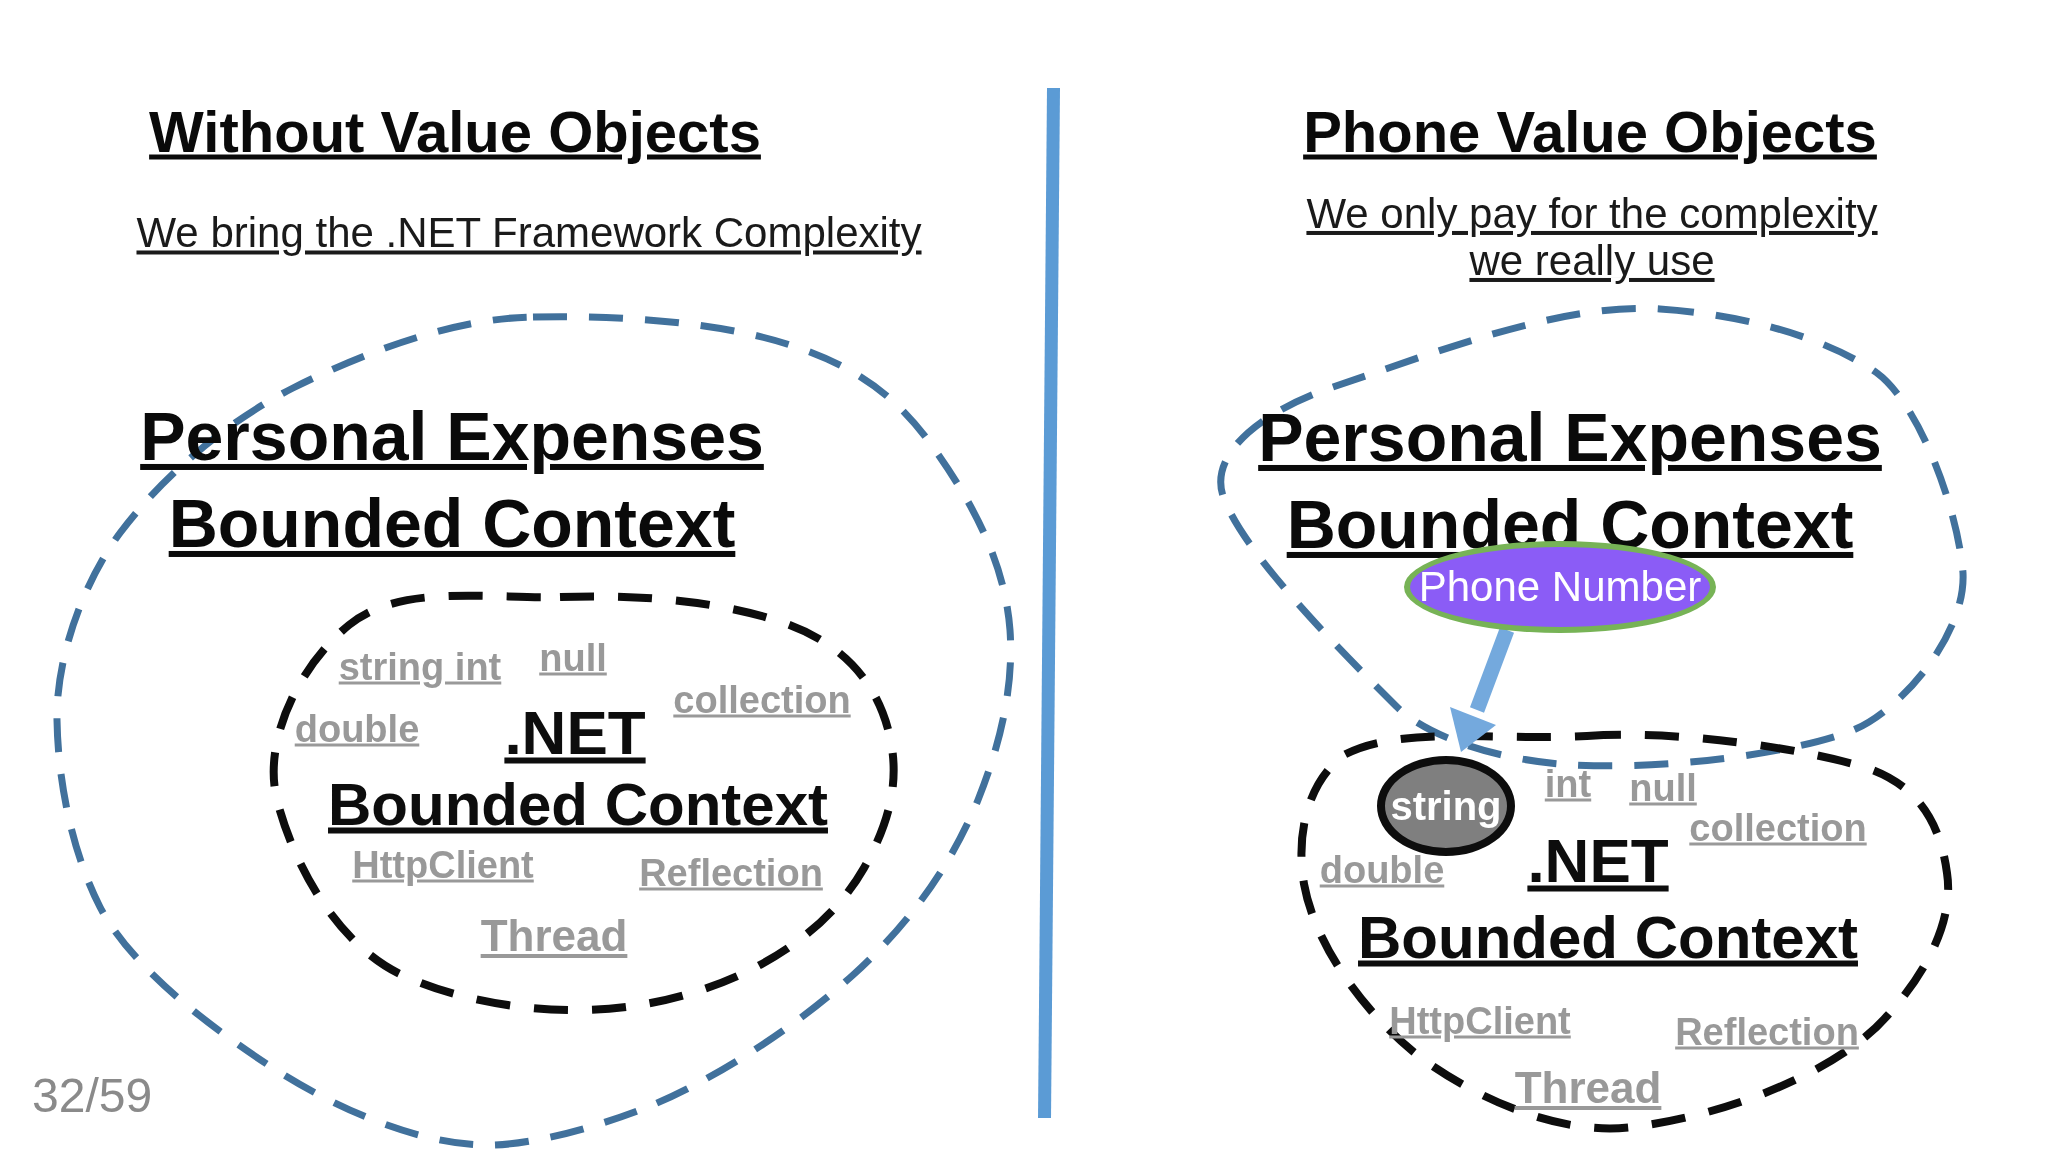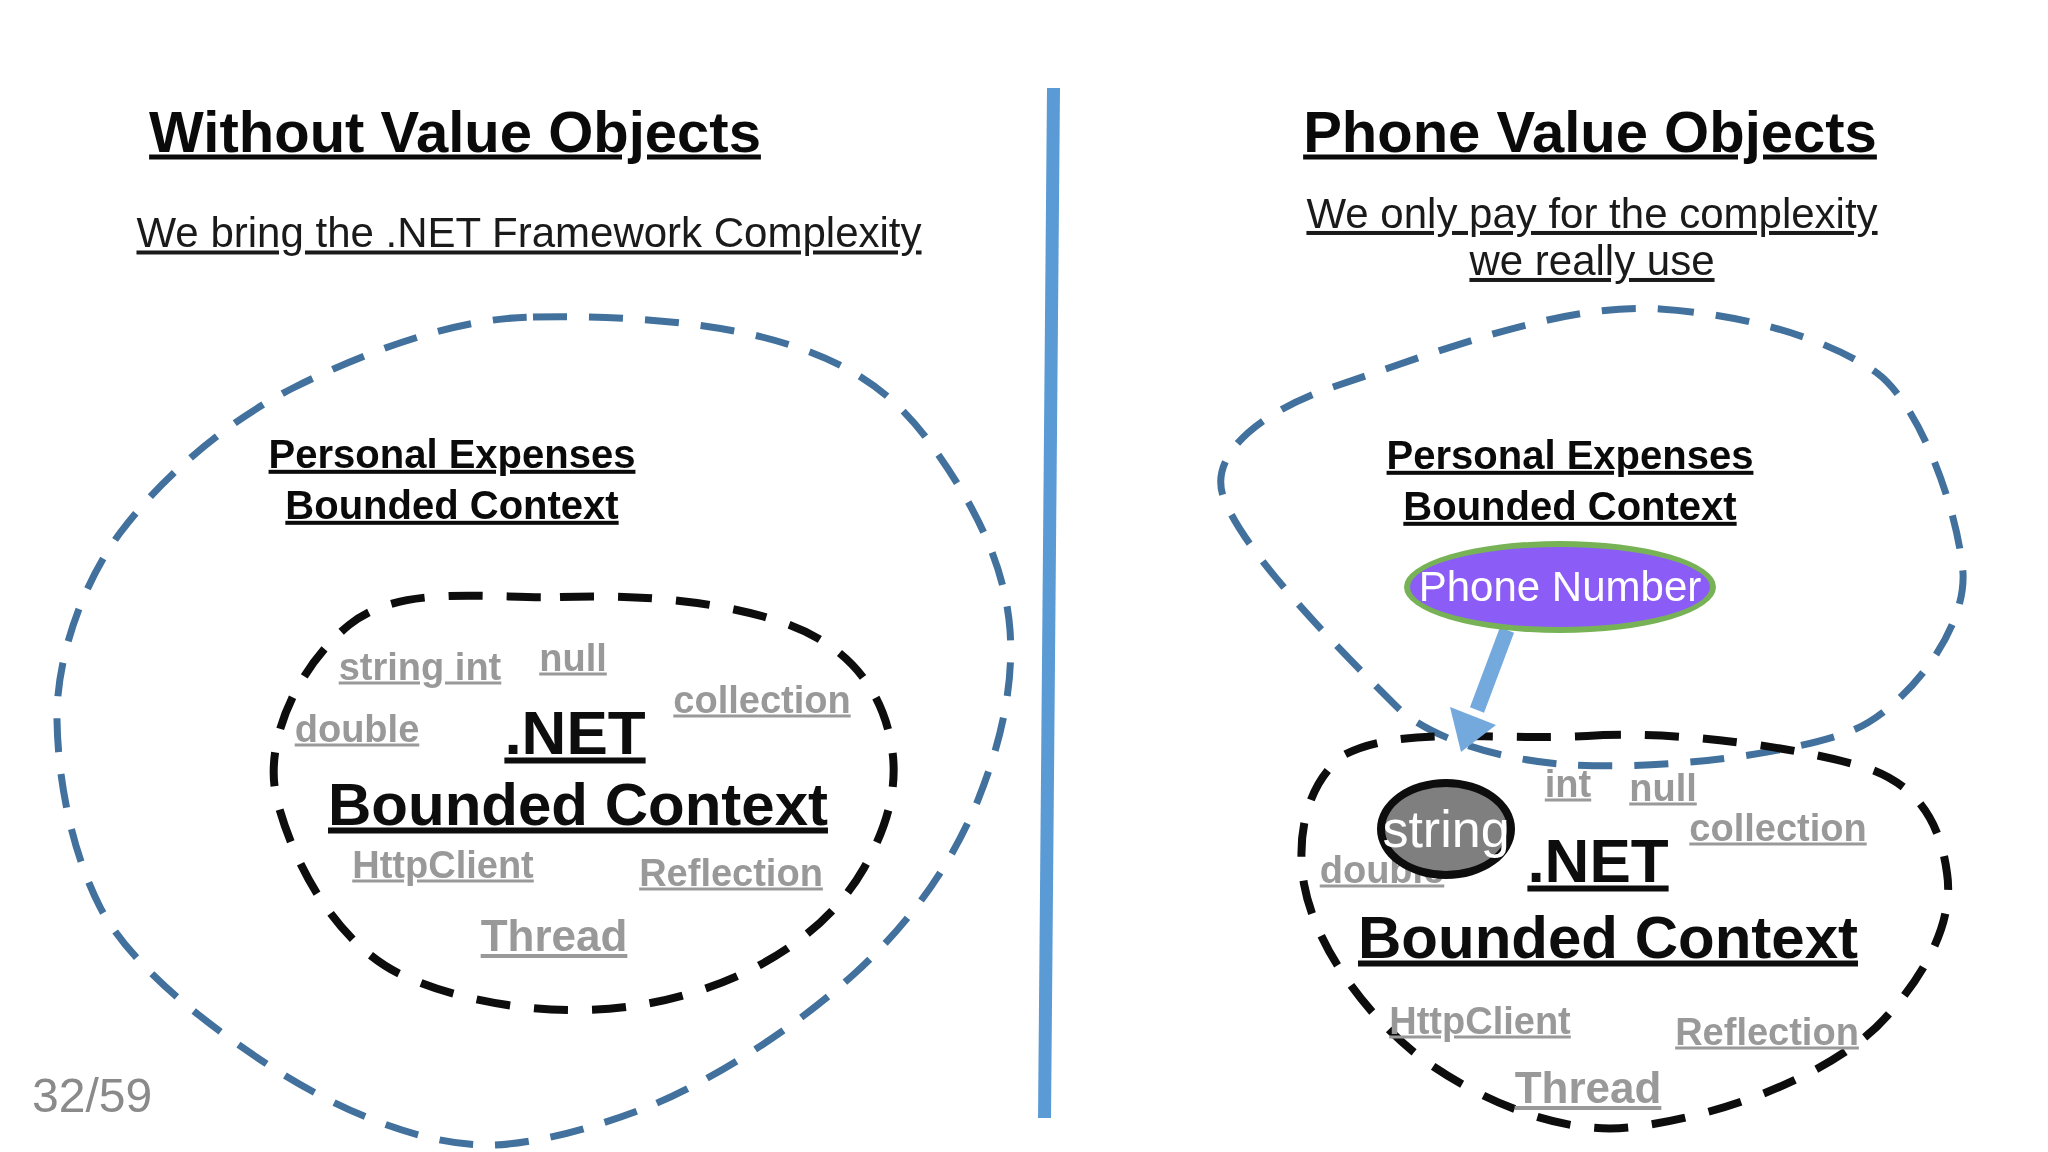--- a/index.html
+++ b/index.html
@@ -2,33 +2,33 @@
 <html><head>
 <meta charset="utf-8">
 <style>
   html,body{margin:0;padding:0;background:#ffffff;}
   body{width:2048px;height:1152px;position:relative;overflow:hidden;
        font-family:"Liberation Sans",sans-serif;color:#111;}
   svg.blob-layer{position:absolute;left:0;top:0;z-index:1;}
   .pos{position:absolute;transform:translate(-50%,-50%);white-space:nowrap;z-index:2;text-decoration:underline;}
   .slide-title{font-size:58px;font-weight:bold;color:#0a0a0a;}
   .slide-subtitle{font-size:42px;color:#1a1a1a;text-align:center;line-height:1.12;}
-  .context-heading{font-size:40px;font-weight:bold;color:#0a0a0a;text-align:center;line-height:1.28;}
+  .context-heading{font-size:68px;font-weight:bold;color:#0a0a0a;text-align:center;line-height:1.28;}
   .net-label{font-size:62px;font-weight:bold;color:#0d0d0d;}
   .net-context-label{font-size:60px;font-weight:bold;color:#0d0d0d;}
   .fw-word{font-size:38px;font-weight:bold;color:#999999;}
   .fw-word.big{font-size:44px;}
   .divider{position:absolute;left:1047px;top:88px;width:13px;height:1030px;
            background:#5b9bd5;z-index:3;transform:rotate(0.5deg);transform-origin:top center;}
   .vo-ellipse{position:absolute;z-index:4;border-radius:50%;display:flex;
               align-items:center;justify-content:center;color:#ffffff;}
   .vo-green{left:1404px;top:541px;width:312px;height:92px;background:#8b5cf6;
             border:6px solid #77b356;box-sizing:border-box;font-size:42px;}
-  .vo-gray{left:1377px;top:779px;width:138px;height:100px;background:#7f7f7f;
-           border:8px solid #0d0d0d;box-sizing:border-box;font-size:52px;}
+  .vo-gray{left:1377px;top:756px;width:138px;height:100px;background:#7f7f7f;
+           border:8px solid #0d0d0d;box-sizing:border-box;font-size:40px;font-weight:bold;}
   .page-indicator{position:absolute;left:32px;top:1068px;font-size:48px;color:#8a8a8a;z-index:2;}
 </style>
 </head>
 <body>
 
 <svg class="blob-layer" width="2048" height="1152" viewBox="0 0 2048 1152">
   <path d="M533,317 C620,315 720,322 790,345 C855,366 895,395 930,443 C975,505 1005,565 1010,630
            C1014,688 1000,745 978,800 C950,868 908,925 853,975 C790,1032 705,1085 640,1110
            C590,1129 525,1147 480,1145 C410,1142 330,1105 273,1068 C205,1024 130,965 100,907
            C72,852 58,782 57,720 C56,655 85,580 120,533 C165,473 230,420 293,388 C365,352 455,318 533,317 Z" fill="none" stroke="#41719c" stroke-width="7" stroke-dasharray="34 22"></path>

